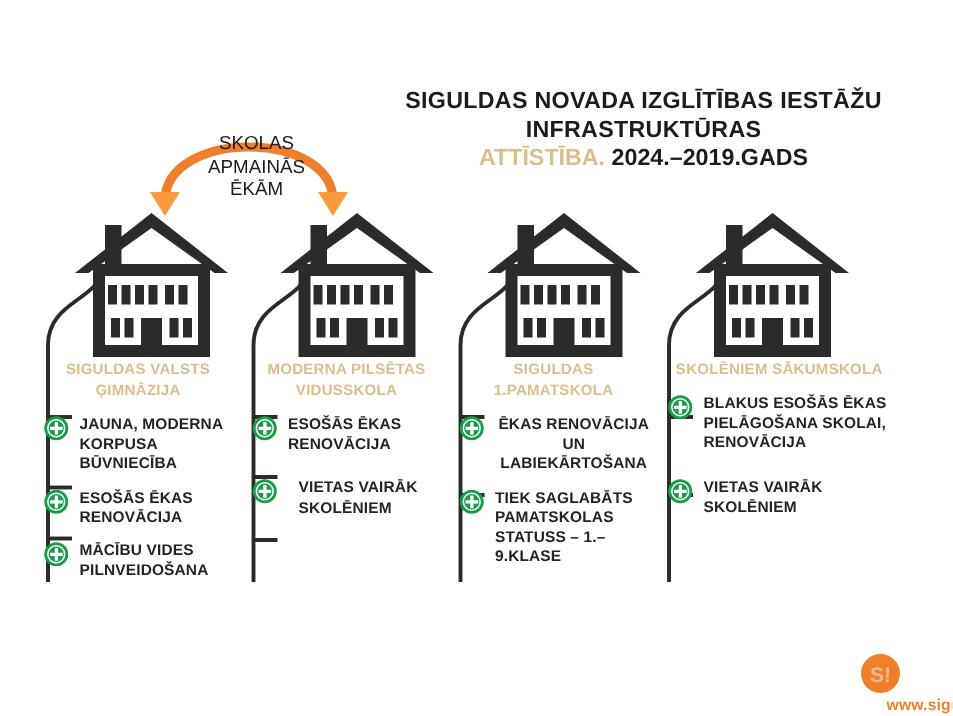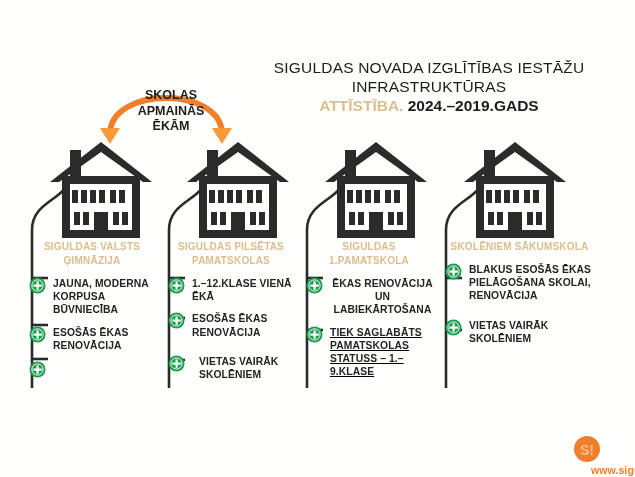--- a/index.html
+++ b/index.html
@@ -19,21 +19,21 @@
   
   .title-block {
     position: absolute;
     left: 228px;
     top: 58px;
     width: 402px;
     text-align: center;
   }
   .title-line {
     font-size: 15.5px;
-    font-weight: normal;
+    font-weight: bold;
     color: #1c1c1c;
     letter-spacing: 0.2px;
     line-height: 19px;
     white-space: nowrap;
     text-align: center;
   }
   .title-line-3 {
     font-size: 15.5px;
     font-weight: bold;
     line-height: 19px;
@@ -52,21 +52,21 @@
     width: 140px;
     height: 72px;
   }
   .callout-text {
     position: absolute;
     left: 126px;
     top: 88px;
     width: 90px;
     text-align: center;
     font-size: 12.5px;
-    font-weight: bold;
+    font-weight: normal;
     color: #1c1c1c;
     line-height: 15.5px;
   }
 
   
   .house {
     position: absolute;
     top: 140px;
     width: 106px;
     height: 98px;
@@ -307,36 +307,28 @@
         </svg>
         <div class="item-text">ESOŠĀS ĒKAS RENOVĀCIJA</div>
       </div>
       <div class="item">
         <svg class="plus-icon" viewBox="0 0 17 17">
           <circle cx="8.5" cy="8.5" r="8" fill="#1a9c4c"></circle>
           <circle cx="8.5" cy="8.5" r="5.6" fill="none" stroke="#ffffff" stroke-width="1"></circle>
           <rect x="7.5" y="4.4" width="2.2" height="8.4" fill="#ffffff"></rect>
           <rect x="4.4" y="7.5" width="8.4" height="2.2" fill="#ffffff"></rect>
         </svg>
+        <div class="item-text">MĀCĪBU VIDES PILNVEIDOŠANA</div>
       </div>
     </div>
   </div>
 
   <div class="column" style="left:165px;">
-    <div class="col-head">SIGULDAS PILSĒTAS PAMATSKOLAS</div>
+    <div class="col-head">MODERNA PILSĒTAS VIDUSSKOLA</div>
     <div class="items">
-      <div class="item">
-        <svg class="plus-icon" viewBox="0 0 17 17">
-          <circle cx="8.5" cy="8.5" r="8" fill="#1a9c4c"></circle>
-          <circle cx="8.5" cy="8.5" r="5.6" fill="none" stroke="#ffffff" stroke-width="1"></circle>
-          <rect x="7.5" y="4.4" width="2.2" height="8.4" fill="#ffffff"></rect>
-          <rect x="4.4" y="7.5" width="8.4" height="2.2" fill="#ffffff"></rect>
-        </svg>
-        <div class="item-text">1.–12.KLASE VIENĀ ĒKĀ</div>
-      </div>
       <div class="item">
         <svg class="plus-icon" viewBox="0 0 17 17">
           <circle cx="8.5" cy="8.5" r="8" fill="#1a9c4c"></circle>
           <circle cx="8.5" cy="8.5" r="5.6" fill="none" stroke="#ffffff" stroke-width="1"></circle>
           <rect x="7.5" y="4.4" width="2.2" height="8.4" fill="#ffffff"></rect>
           <rect x="4.4" y="7.5" width="8.4" height="2.2" fill="#ffffff"></rect>
         </svg>
         <div class="item-text">ESOŠĀS ĒKAS RENOVĀCIJA</div>
       </div>
       <div class="item" style="margin-top:16px;">
@@ -356,21 +348,21 @@
     <div class="items">
       <div class="item">
         <svg class="plus-icon" viewBox="0 0 17 17">
           <circle cx="8.5" cy="8.5" r="8" fill="#1a9c4c"></circle>
           <circle cx="8.5" cy="8.5" r="5.6" fill="none" stroke="#ffffff" stroke-width="1"></circle>
           <rect x="7.5" y="4.4" width="2.2" height="8.4" fill="#ffffff"></rect>
           <rect x="4.4" y="7.5" width="8.4" height="2.2" fill="#ffffff"></rect>
         </svg>
         <div class="item-text center">ĒKAS RENOVĀCIJA UN LABIEKĀRTOŠANA</div>
       </div>
-      <div class="item" style="margin-top:8px;text-decoration:underline;">
+      <div class="item" style="margin-top:8px;">
         <svg class="plus-icon" viewBox="0 0 17 17">
           <circle cx="8.5" cy="8.5" r="8" fill="#1a9c4c"></circle>
           <circle cx="8.5" cy="8.5" r="5.6" fill="none" stroke="#ffffff" stroke-width="1"></circle>
           <rect x="7.5" y="4.4" width="2.2" height="8.4" fill="#ffffff"></rect>
           <rect x="4.4" y="7.5" width="8.4" height="2.2" fill="#ffffff"></rect>
         </svg>
         <div class="item-text">TIEK SAGLABĀTS PAMATSKOLAS STATUSS – 1.–9.KLASE</div>
       </div>
     </div>
   </div>

